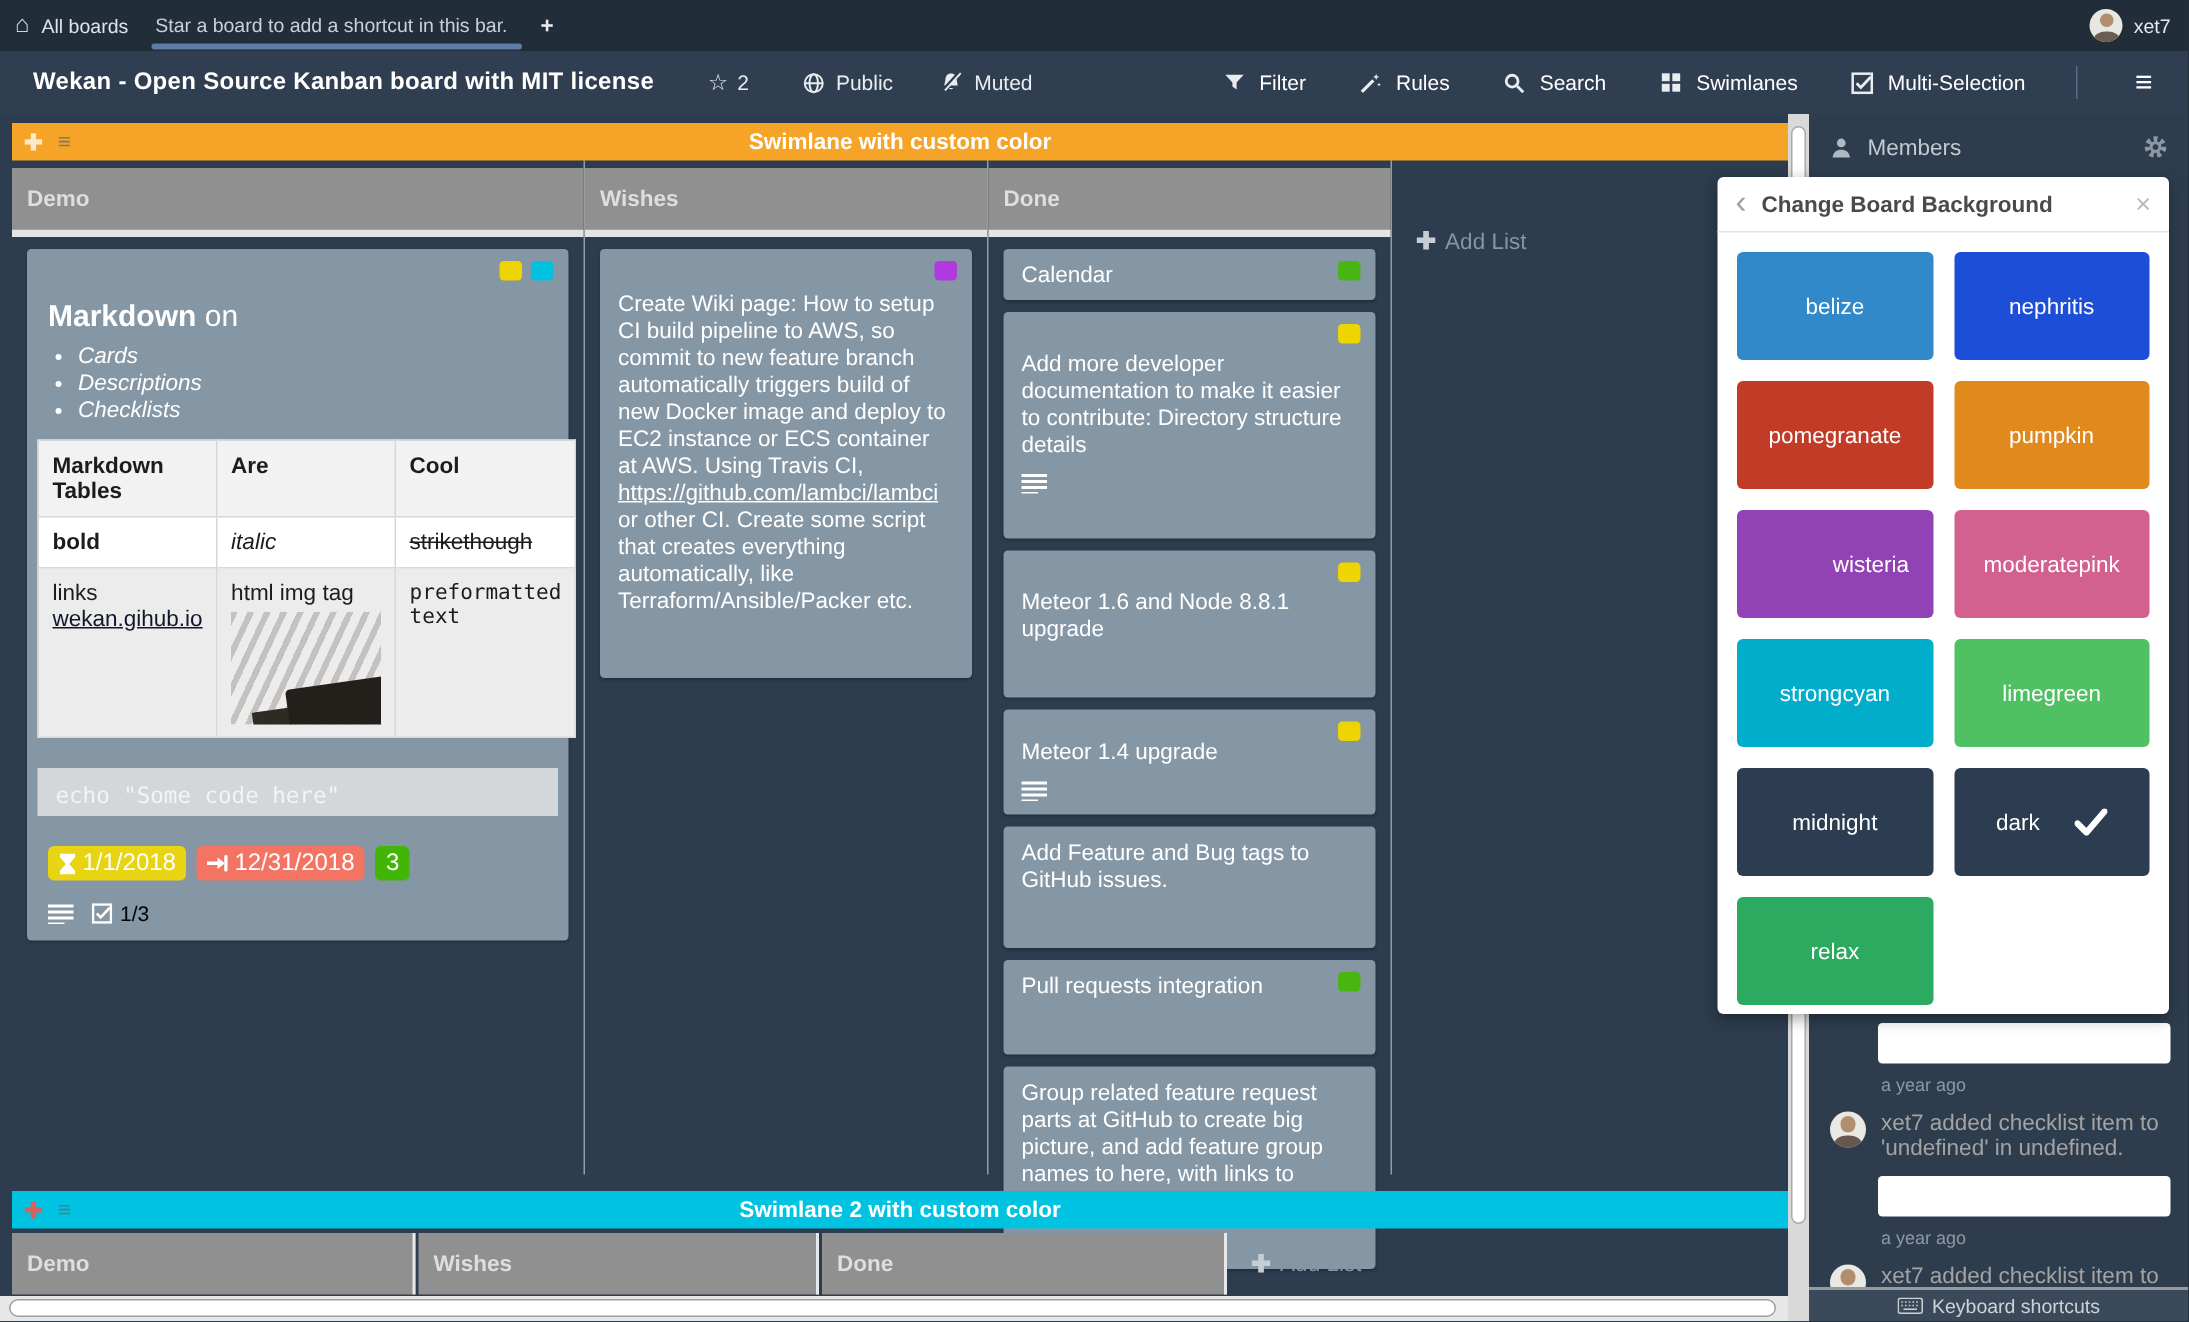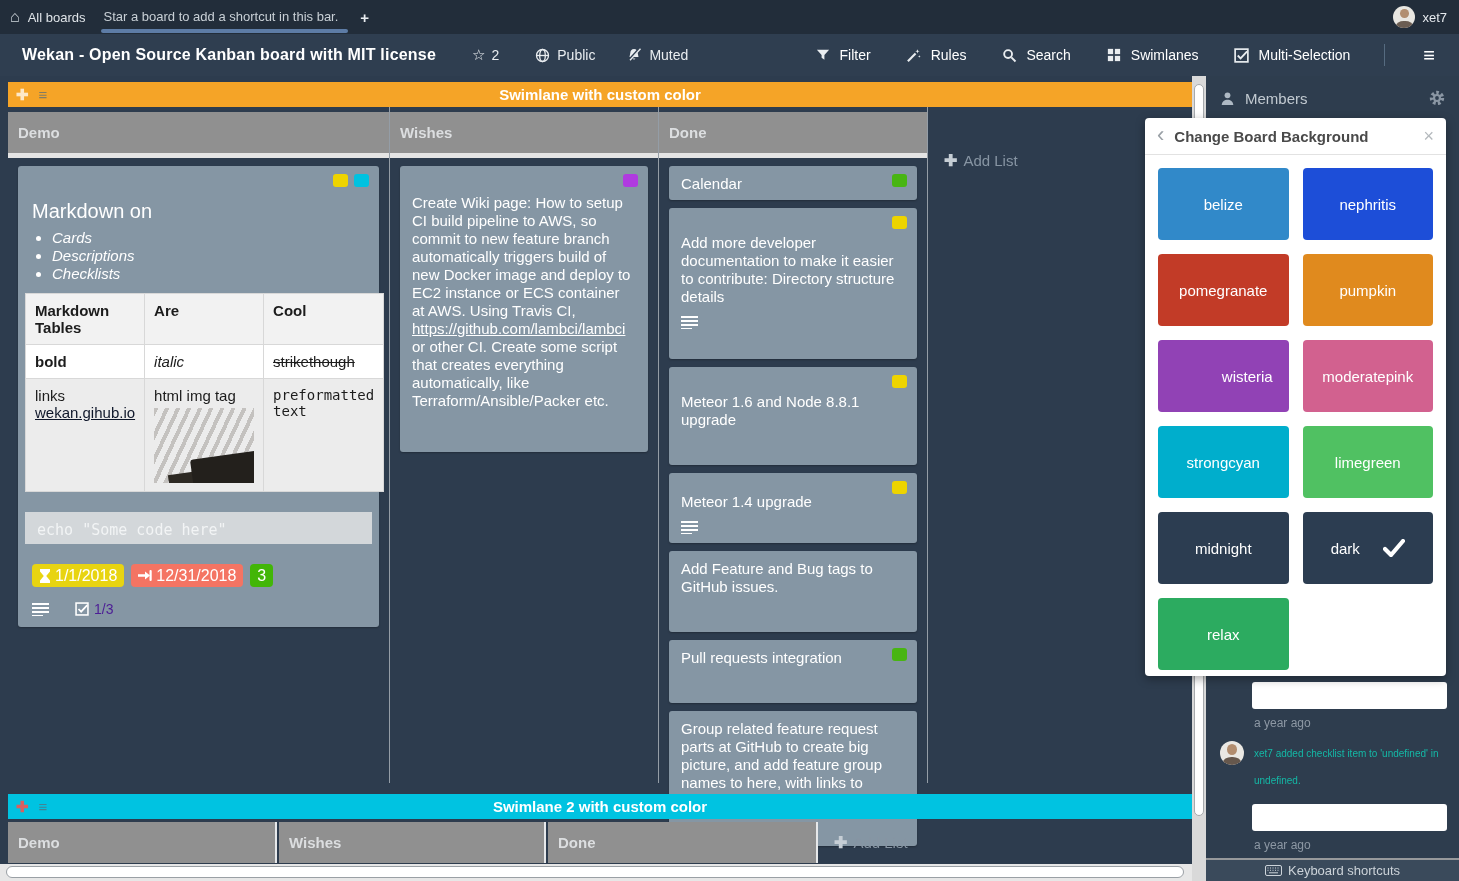--- a/index.html
+++ b/index.html
@@ -68,21 +68,21 @@
   .avatar::after{content:"";position:absolute;bottom:-14%;left:12%;width:76%;height:48%;border-radius:46% 46% 0 0;background:#66584d}
   .desc-icon{width:17px;height:13px;background:
       linear-gradient(#fff,#fff) 0 0/17px 2px no-repeat,
       linear-gradient(#fff,#fff) 0 4px/17px 2px no-repeat,
       linear-gradient(#fff,#fff) 0 8px/17px 2px no-repeat,
       linear-gradient(#fff,#fff) 0 12px/11px 2px no-repeat}
 
   
   .mdcard{padding:12px 0 40px 0}
   .mdtitle{margin:22px 14px 6px 14px;font-size:20px}
-  .mdtitle b{font-weight:normal}
+  .mdtitle b{font-weight:bold}
   .mdbullets{margin:4px 14px 10px 34px;font-style:italic;font-size:15px;line-height:18px}
   .mdbullets li{list-style:disc}
   .mdtable{margin:4px 7px 0 7px;border-collapse:collapse;width:346px;color:#1c1c1c;font-size:15px;background:#fff}
   .mdtable th{background:#f2f2f2;text-align:left;font-weight:bold;padding:8px 9px;vertical-align:top;border:1px solid #d8d8d8}
   .mdtable td{padding:8px 9px;vertical-align:top;border:1px solid #d8d8d8}
   .mdtable tr.r2 td{background:#ececec}
   .strike{text-decoration:line-through}
   .mdlink{color:#0f172a;text-decoration:underline}
   .mono{font-family:"DejaVu Sans Mono",monospace;font-size:14px}
   .cat-img{width:100px;height:75px;margin-top:4px;position:relative;overflow:hidden;background:
@@ -90,21 +90,21 @@
   .cat-img::before{content:"";position:absolute;inset:0;background:
       repeating-linear-gradient(115deg,rgba(45,34,22,.38) 0 4px,rgba(0,0,0,0) 4px 10px);
       opacity:.55}
   .cat-img::after{content:"";position:absolute;right:-8px;bottom:-6px;width:70px;height:34px;
       background:#23201c;transform:rotate(-8deg);border-radius:3px;box-shadow:-30px 6px 0 -6px #2e2a24}
   .codeblock{margin:20px 7px 0 7px;background:#d3d7da;color:#f2f4f5;padding:9px 12px;height:32px;
       font-family:"DejaVu Sans Mono",monospace;font-size:15px;white-space:nowrap;overflow:hidden}
   .badges{display:flex;align-items:flex-end;gap:7px;margin:20px 0 0 14px}
   .badge{display:flex;align-items:center;gap:4px;color:#fff;font-size:16px;padding:2px 7px;border-radius:4px;line-height:19px}
   .badge svg{display:block}
-  .cfooter{position:absolute;left:14px;bottom:10px;display:flex;align-items:center;gap:26px;font-size:14px;color:#4c1d95}
+  .cfooter{position:absolute;left:14px;bottom:10px;display:flex;align-items:center;gap:12px;font-size:14px;color:#000000}
   .chk{display:flex;align-items:center;gap:5px}
 
   
   .wishcard{padding:28px 12px 42px 12px;font-size:15px;line-height:18px}
   .wlink{color:#fff;text-decoration:underline}
 
   
   .dcard{padding:9px 12px;font-size:15px;line-height:18px}
   .dcard.padtop{padding-top:26px}
   .dcard.pavatar{padding-bottom:36px}
@@ -125,21 +125,21 @@
   .vpill{position:absolute;left:2px;top:8px;width:10px;height:732px;background:#fff;border:1px solid #a7aaad;border-radius:6px}
 
   
   .sidebar{position:absolute;left:1206px;top:0;width:253px;height:805px;background:#2e3d4e;overflow:hidden}
   .sb-head{display:flex;align-items:center;height:44px;padding:0 14px;color:#c2cad1;font-size:15px}
   .sb-head .ppl{margin-right:10px;display:inline-flex}
   .sb-head .gear{margin-left:auto;display:inline-flex}
   .activity{position:absolute;left:0;top:600px;width:253px}
   .act-input{margin:6px 12px 0 46px;height:27px;background:#fff;border:none;border-radius:3px;width:195px;display:block}
   .act-time{margin:7px 0 0 48px;color:#8d98a4;font-size:12px}
-  .act-entry{position:relative;margin:10px 12px 0 48px;color:#14b8a6;font-size:10px;line-height:27px}
+  .act-entry{position:relative;margin:10px 12px 0 48px;color:#a3a3a3;font-size:15px;line-height:17px}
   .act-entry .avatar{position:absolute;left:-34px;top:1px;width:24px;height:24px}
   .kbfooter{position:absolute;left:0;bottom:0;width:253px;height:23px;background:#3a4a5b;border-top:2px solid #97999b;
             display:flex;align-items:center;justify-content:center;gap:6px;color:#ccd3d9;font-size:13px}
 
   
   .panel{position:absolute;left:1145px;top:42px;width:301px;height:558px;background:#fff;border-radius:4px;
          box-shadow:0 3px 10px rgba(0,0,0,.35);z-index:10}
   .panel-head{height:37px;display:flex;align-items:center;border-bottom:1px solid #e2e2e2;color:#4a4a4a}
   .panel-head .back{font-size:22px;color:#9aa0a6;margin:0 10px 2px 12px}
   .panel-head .ptitle{font-size:15px;font-weight:bold}

